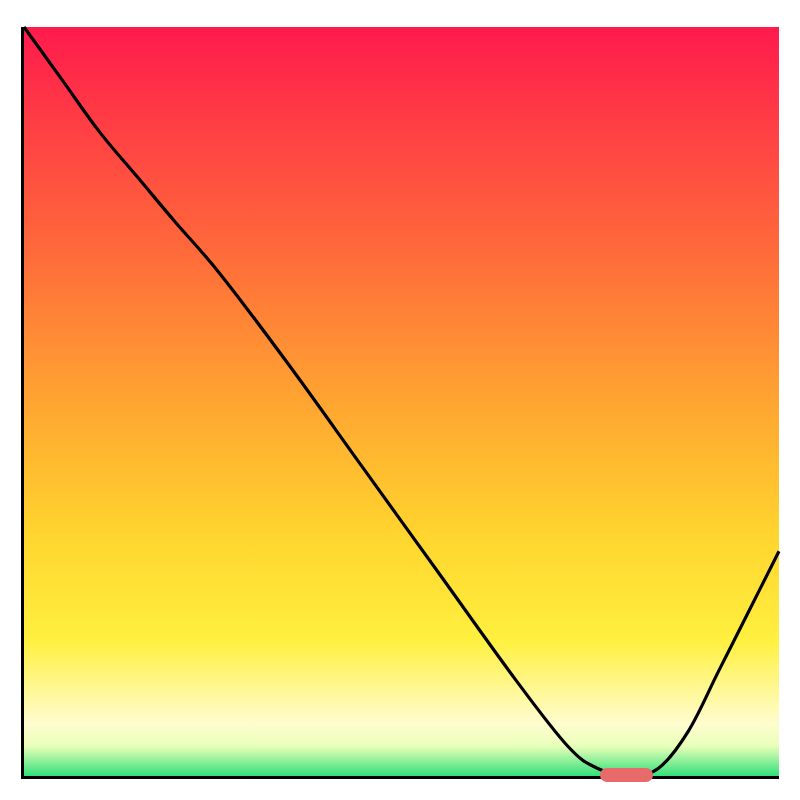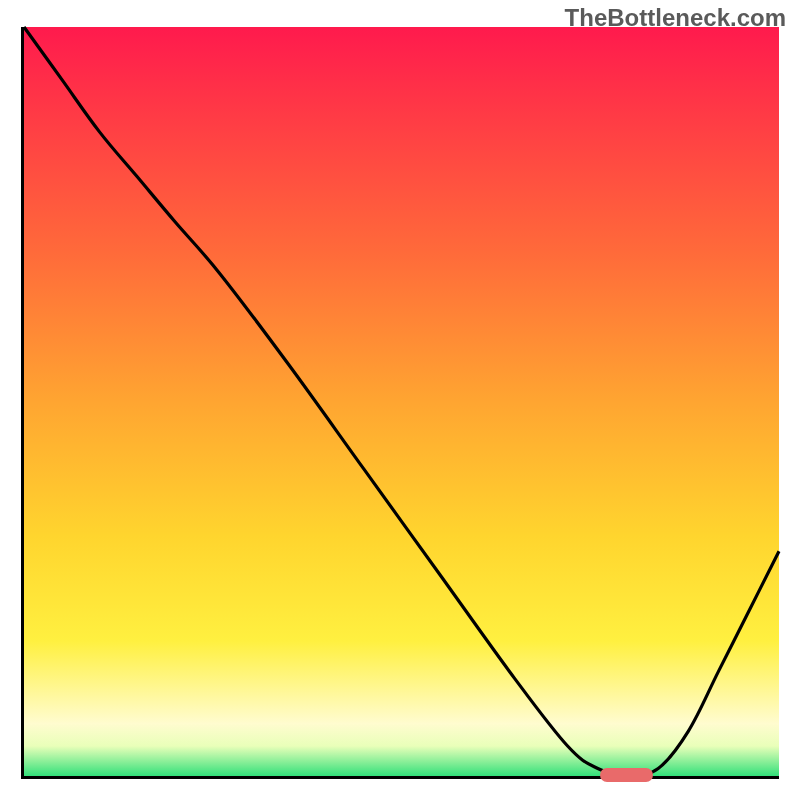--- a/index.html
+++ b/index.html
@@ -65,21 +65,20 @@
   .marker {
     position: absolute;
     background: #e96a6a;
     border-radius: 8px;
   }
 </style>
 </head>
 <body>
 
 <div class="container">
-  <div class="watermark">TheBottleneck.com</div>
 
   <div class="plot-area">
     <div class="gradient"></div>
 
     <svg class="curve" viewBox="0 0 758 752" preserveAspectRatio="none">
       <path id="curve-path" fill="none" stroke="#000" stroke-width="3.2" d="M 0,0 C 6.821999999999999,9.475199999999997 24.256,33.68959999999999 37.9,52.639999999999986 C 51.544,71.59039999999999 62.15599999999999,87.68319999999997 75.8,105.27999999999997 C 89.444,122.87679999999997 100.05600000000001,134.15679999999998 113.7,150.39999999999998 C 127.344,166.64319999999998 136.5916,177.92319999999998 151.6,195.51999999999998 C 166.6084,213.11679999999998 176.614,222.44159999999997 197.08,248.15999999999997 C 217.54600000000002,273.87839999999994 239.37640000000002,303.2064 265.3,338.4 C 291.22360000000003,373.5936 313.812,405.7792 341.1,443.68 C 368.38800000000003,481.5808 389.612,511.05920000000003 416.90000000000003,548.96 C 444.18800000000005,586.8608 469.5052,623.1072 492.7,654.24 C 515.8948,685.3728 530.7515999999999,705.6768 545.76,721.92 C 560.7684,738.1632 565.1648,739.0656 576.08,744.48 C 586.9952000000001,749.8944 595.4848,752 606.4,752 C 617.3152,752 625.8048,752.6016 636.72,744.48 C 647.6352,736.3584000000001 656.1247999999999,724.4768 667.04,706.88 C 677.9552,689.2832 686.4448,668.3776 697.36,646.72 C 708.2752,625.0624 716.7647999999999,608.2176 727.68,586.56 C 738.5952,564.9024 752.5424,537.2288 758,526.4"></path>
     </svg>
 
     <div id="marker" class="marker" style="left: 576.08px; width: 53.06px; top: 741.24px; height: 14px; background: rgb(233, 106, 106);"></div>
   </div>

